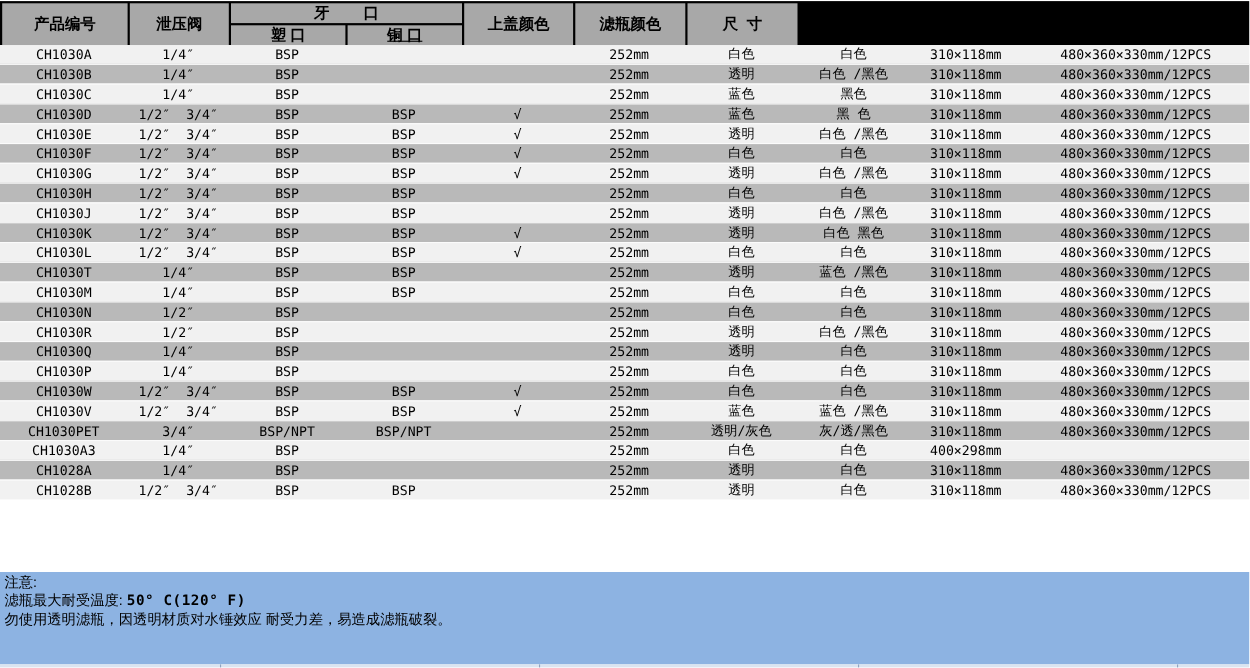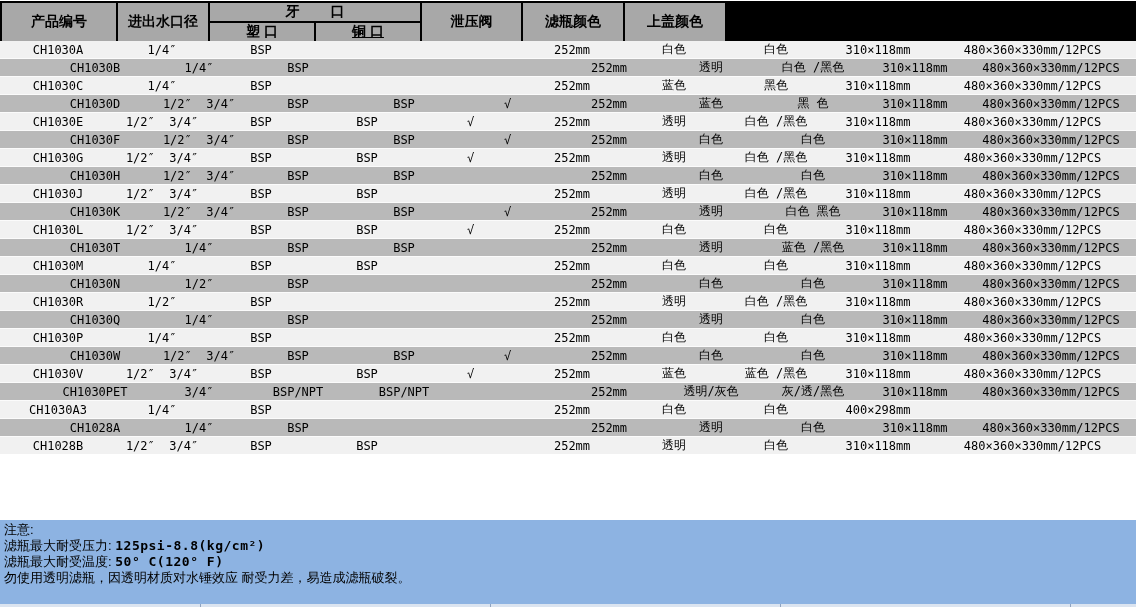--- a/index.html
+++ b/index.html
@@ -39,21 +39,21 @@
     display:flex;flex-direction:column;
   }
   .trow{
     flex:1;
     display:grid;
     grid-template-columns:116px 92px 106px 106px 101px 102px 102px 102px 102px 1fr;
     align-items:center;
   }
   .trow + .trow{border-top:1px solid #fbfbfb;}
   .trow.light{background:var(--row-light,#f1f1f1);}
-  .trow.dark{background:var(--row-dark,#b9b9b9);padding-left:37px;}
+  .trow.dark{background:var(--row-dark,#b9b9b9);}
   .cell{
     text-align:center;
     font-size:12px;
     white-space:pre;
     overflow:hidden;
     font-family:"DejaVu Sans Mono","Liberation Sans",sans-serif;
   }
   
   .notes{
     position:absolute;left:0;top:520px;width:1136px;height:84px;
@@ -75,27 +75,27 @@
     position:absolute;top:0;width:1px;height:3px;background:#8fa3c0;
   }
 </style>
 </head>
 <body>
 
 <div class="page">
 
   <div class="thead">
     <div class="hcell span2">产品编号</div>
-    <div class="hcell span2">进出水口径</div>
     <div class="hcell h-thread">牙        口</div>
     <div class="hcell h-plastic">塑 口</div>
     <div class="hcell h-copper">铜 口</div>
     <div class="hcell span2">泄压阀</div>
+    <div class="hcell span2">上盖颜色</div>
     <div class="hcell span2">滤瓶颜色</div>
-    <div class="hcell span2">上盖颜色</div>
+    <div class="hcell span2">尺  寸</div>
   </div>
 
   <div class="tbody">
       <div class="trow light">
         <div class="cell">CH1030A</div>
         <div class="cell">1/4″</div>
         <div class="cell">BSP</div>
         <div class="cell"></div>
         <div class="cell"></div>
         <div class="cell">252mm</div>
@@ -364,21 +364,20 @@
         <div class="cell">252mm</div>
         <div class="cell">透明</div>
         <div class="cell">白色</div>
         <div class="cell">310×118mm</div>
         <div class="cell">480×360×330mm/12PCS</div>
       </div>
     </div>
 
   <div class="notes">
     <div class="nline">注意:</div>
-    <div class="nline"><span>滤瓶最大耐受压力: </span><b>125psi-8.8(kg/cm²)</b></div>
     <div class="nline"><span>滤瓶最大耐受温度: </span><b>50° C(120° F)</b></div>
     <div class="nline">勿使用透明滤瓶，因透明材质对水锤效应 耐受力差，易造成滤瓶破裂。</div>
   </div>
 
   <div class="bottom-strip">
     <div class="tick" style="left:200px"></div>
     <div class="tick" style="left:490px"></div>
     <div class="tick" style="left:780px"></div>
     <div class="tick" style="left:1070px"></div>
   </div>

